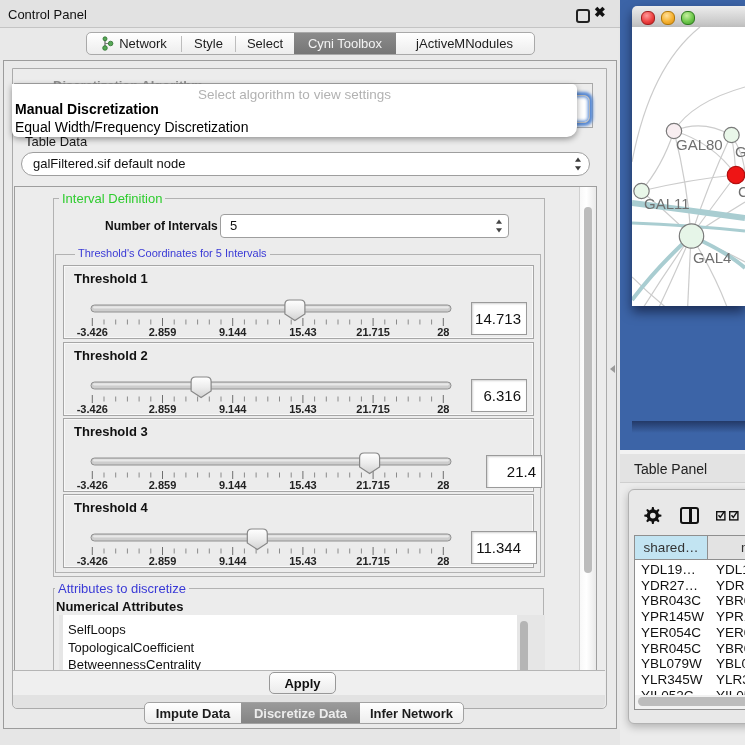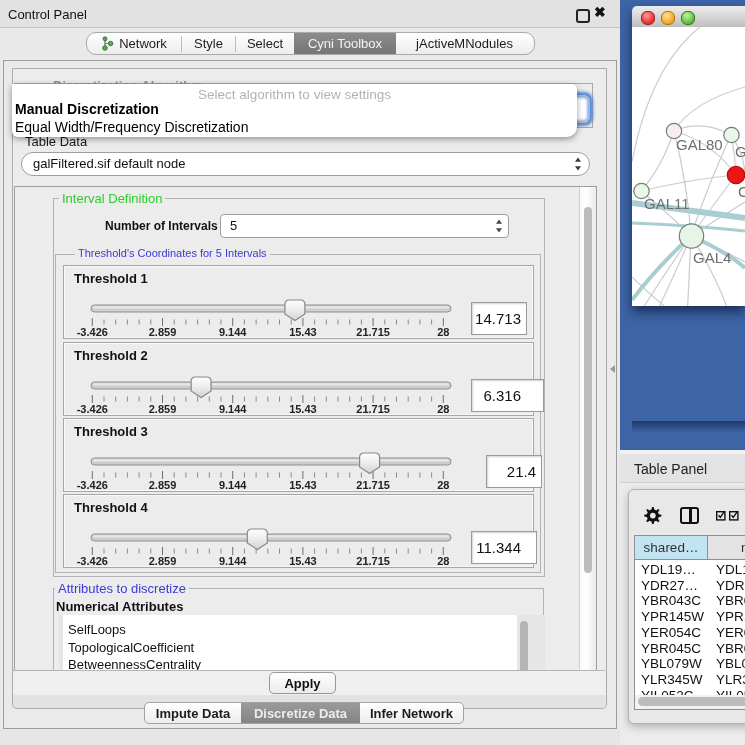--- a/index.html
+++ b/index.html
@@ -10,21 +10,21 @@
 <body>
 
 <div class="abs" style="left:0;top:0;width:620px;height:745px;background:#e9e9e9;">
 
   <div class="abs" style="left:0;top:0;width:620px;height:27px;background:#e2e2e2;border-bottom:1px solid #c4c4c4;">
     <div class="abs" style="left:8px;top:7px;font-size:13px;color:#111;">Control Panel</div>
     <div class="abs" style="left:576px;top:9px;width:10px;height:10px;border:2px solid #222;border-radius:3px;"></div>
     <div class="abs" style="left:594px;top:4px;font-size:14px;font-weight:bold;color:#111;">✖</div>
   </div>
 
-  <div class="abs" style="left:86px;top:32px;width:447px;height:21px;background:linear-gradient(#ffffff,#ededed);border:1px solid #a9a9a9;border-radius:10px;display:flex;overflow:hidden;">
+  <div class="abs" style="left:86px;top:32px;width:447px;height:21px;background:linear-gradient(#ffffff,#ededed);border:1px solid #a9a9a9;border-radius:5px;display:flex;overflow:hidden;">
     <div class="seg" style="width:94px;">
       <svg width="14" height="15" viewBox="0 0 14 15" style="margin-right:4px;">
         <line x1="4" y1="2.5" x2="4" y2="13" stroke="#7b7b7b" stroke-width="1.4"></line>
         <line x1="4" y1="7.5" x2="9" y2="7.5" stroke="#7b7b7b" stroke-width="1.2"></line>
         <circle cx="4" cy="2.8" r="2" fill="#57a957" stroke="#2d6e2d" stroke-width="0.8"></circle>
         <circle cx="9.6" cy="7.5" r="2.3" fill="#57a957" stroke="#2d6e2d" stroke-width="0.8"></circle>
         <circle cx="4" cy="12" r="2.3" fill="#57a957" stroke="#2d6e2d" stroke-width="0.8"></circle>
       </svg>
       Network</div>
     <div class="vline"></div>
@@ -166,21 +166,21 @@
           <line x1="357.6" y1="21.5" x2="357.6" y2="26.5" stroke="#8a8a8a" stroke-width="1"></line>
           <line x1="369.3" y1="20" x2="369.3" y2="28" stroke="#6f6f6f" stroke-width="1"></line>
         <text x="18.3" y="38" font-size="11" font-weight="bold" fill="#222" text-anchor="middle" font-family="Liberation Sans">-3.426</text>
           <text x="88.5" y="38" font-size="11" font-weight="bold" fill="#222" text-anchor="middle" font-family="Liberation Sans">2.859</text>
           <text x="158.7" y="38" font-size="11" font-weight="bold" fill="#222" text-anchor="middle" font-family="Liberation Sans">9.144</text>
           <text x="228.9" y="38" font-size="11" font-weight="bold" fill="#222" text-anchor="middle" font-family="Liberation Sans">15.43</text>
           <text x="299.1" y="38" font-size="11" font-weight="bold" fill="#222" text-anchor="middle" font-family="Liberation Sans">21.715</text>
           <text x="369.3" y="38" font-size="11" font-weight="bold" fill="#222" text-anchor="middle" font-family="Liberation Sans">28</text>
         <path d="M 117.1 16 L 117.1 6.5 Q 117.1 2 121.6 2 L 132.6 2 Q 137.1 2 137.1 6.5 L 137.1 16 L 127.1 22.5 Z" fill="url(#thg)" stroke="#878787" stroke-width="1.2"></path>
       </svg>
-      <div class="abs" style="left:407px;top:36px;width:49px;height:31px;background:#fff;border:1px solid #9a9a9a;box-shadow:inset 1px 1px 2px rgba(0,0,0,0.18);font-size:15px;color:#111;text-align:right;line-height:31px;padding-right:22px;">6.316</div>
+      <div class="abs" style="left:407px;top:36px;width:49px;height:31px;background:#fff;border:1px solid #9a9a9a;box-shadow:inset 1px 1px 2px rgba(0,0,0,0.18);font-size:15px;color:#111;text-align:right;line-height:31px;padding-right:5px;">6.316</div>
     </div>
     <div class="abs" style="left:48px;top:231px;width:469px;height:72px;border:1px solid #a6a6a6;background:#ececec;box-shadow:inset 0 0 0 1px #f8f8f8;">
       <div class="abs" style="left:10px;top:5px;font-size:13px;font-weight:bold;color:#111;">Threshold 3</div>
       <svg class="abs" style="left:10px;top:32px;" width="480" height="42" viewBox="0 0 480 42">
         <rect x="17" y="7" width="360" height="7" rx="3.5" fill="#cdcdcd" stroke="#909090" stroke-width="1"></rect>
         <rect x="19" y="8.2" width="356" height="2.2" rx="1.1" fill="#e8e8e8"></rect>
         <line x1="18.3" y1="20" x2="18.3" y2="28" stroke="#6f6f6f" stroke-width="1"></line>
           <line x1="30.0" y1="21.5" x2="30.0" y2="26.5" stroke="#8a8a8a" stroke-width="1"></line>
           <line x1="41.7" y1="21.5" x2="41.7" y2="26.5" stroke="#8a8a8a" stroke-width="1"></line>
           <line x1="53.4" y1="21.5" x2="53.4" y2="26.5" stroke="#8a8a8a" stroke-width="1"></line>

